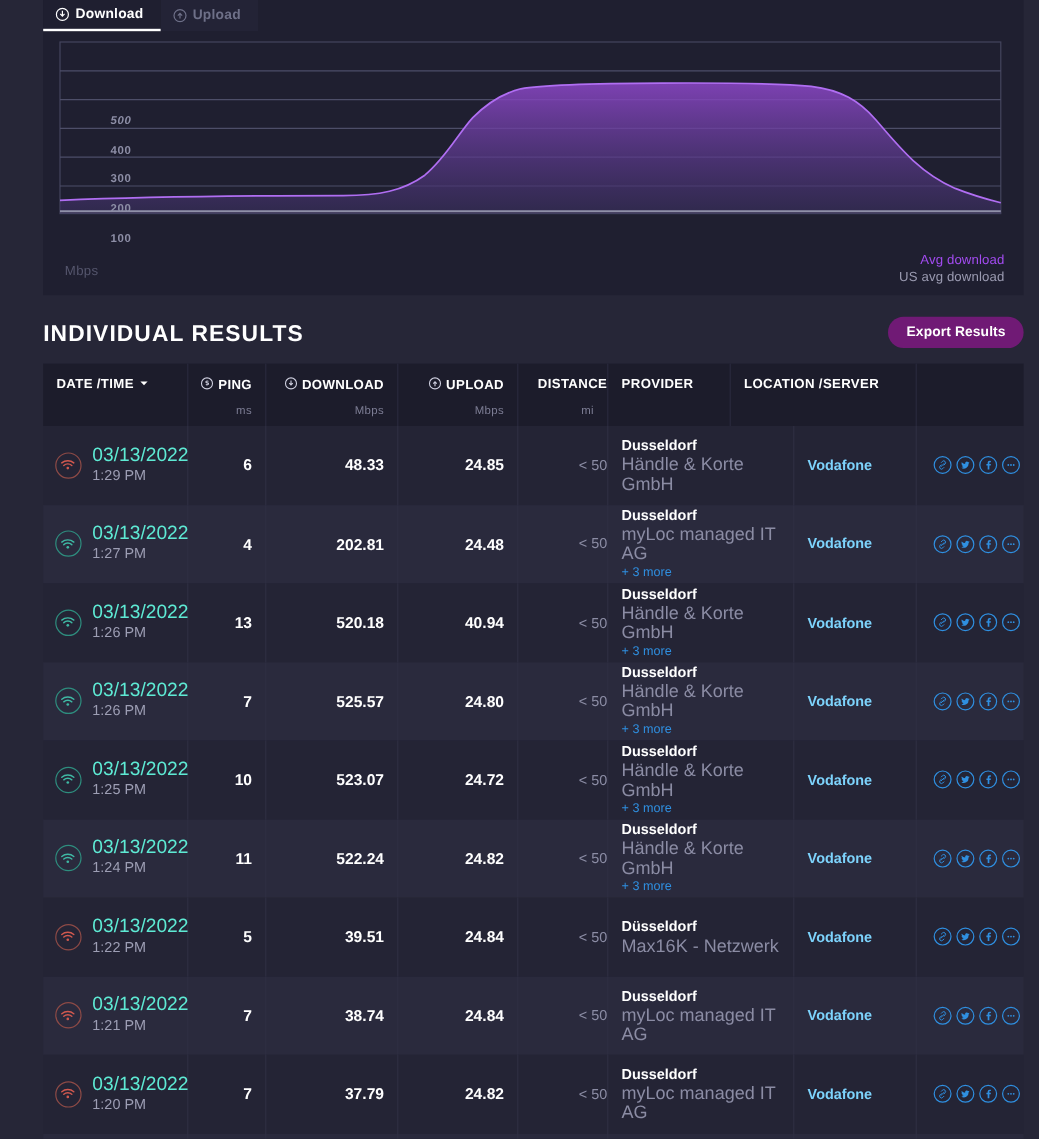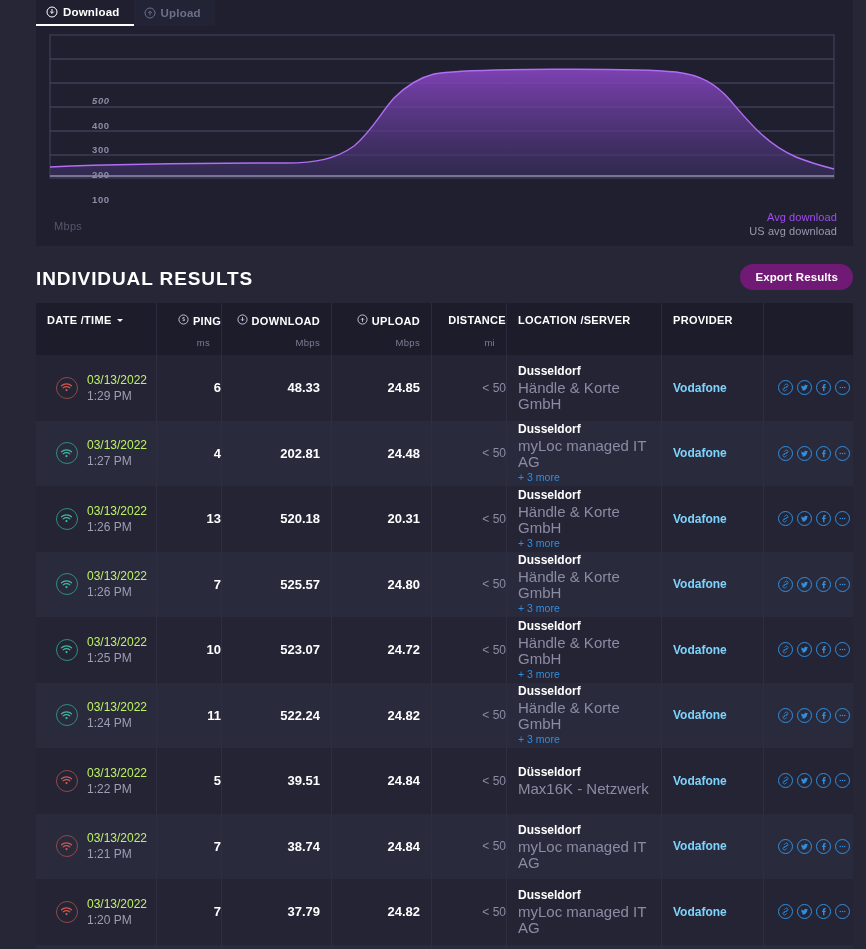--- a/index.html
+++ b/index.html
@@ -68,21 +68,21 @@
   .thead .cell {
     position: relative; font-size: 11px; font-weight: bold;
     letter-spacing: .3px; color: #ffffff;
     border-right: 1px solid #2a2a3d; padding-top: 11px;
   }
   .thead .cell:last-child { border-right: none; }
   .sub { position: absolute; bottom: 7px; font-size: 9.5px; font-weight: normal; color: #7d7e95; }
   .hdr-line { display: flex; align-items: center; gap: 4px; }
 
   .c-date   { width: 121px; padding-left: 11px; }
-  .c-ping   { width: 65px; text-align: right; }
+  .c-ping   { width: 65px; text-align: right; padding-right: 11px; }
   .c-down   { width: 110px; text-align: right; padding-right: 11px; }
   .c-up     { width: 100px; text-align: right; padding-right: 11px; }
   .c-dist   { width: 75px; text-align: right; padding-right: 0; }
   .c-loc    { width: 155px; padding-left: 11px; }
   .c-prov   { width: 102px; padding-left: 11px; }
   .c-act    { width: 89px; padding-left: 11px; }
 
   .thead .c-ping .hdr-line,
   .thead .c-down .hdr-line,
   .thead .c-up .hdr-line { justify-content: flex-end; }
@@ -100,21 +100,21 @@
   .drow .cell:last-child { border-right: none; }
 
   .datecell { flex-direction: row !important; align-items: center; gap: 9px; }
   .wifi-badge {
     width: 22px; height: 22px; border-radius: 50%;
     display: flex; align-items: center; justify-content: center; flex: 0 0 22px;
   }
   .wifi-badge.good { border: 1px solid #2e8d7e; }
   .wifi-badge.bad  { border: 1px solid #8d4a46; }
   .dt { line-height: 16px; }
-  .dt .d { font-size: 12px; color: #bef264; }
+  .dt .d { font-size: 16px; color: #5eead4; }
   .dt .t { font-size: 12px; color: #9d9eb4; }
 
   .num { font-size: 13px; font-weight: bold; color: #ffffff; text-align: right; }
   .dist { font-size: 12px; color: #8b8ca4; text-align: right; }
   .loc-name { font-size: 12px; font-weight: bold; color: #ffffff; line-height: 17px; }
   .loc-srv  { font-size: 15px; color: #8b8ca4; line-height: 16px; }
   .loc-more { font-size: 10.5px; color: #2f8fe0; line-height: 15px; cursor: pointer; }
   .prov { font-size: 12px; font-weight: bold; color: #7dd3fc; }
 
   .actions { flex-direction: row !important; align-items: center; gap: 4px; }
@@ -255,25 +255,25 @@
           <span>UPLOAD</span>
         </span>
         <span class="sub">Mbps</span>
       </div>
       <div class="cell c-dist">
         <span class="hdr-line">
           <span>DISTANCE</span>
         </span>
         <span class="sub">mi</span>
       </div>
+      <div class="cell c-prov">
+        <span class="hdr-line">PROVIDER</span>
+      </div>
       <div class="cell c-loc">
         <span class="hdr-line">LOCATION /SERVER</span>
-      </div>
-      <div class="cell c-prov">
-        <span class="hdr-line">PROVIDER</span>
       </div>
       <div class="cell c-act"></div>
     </div>
 
     <div id="rows-container">
         <div class="trow drow odd">
           <div class="cell c-date datecell">
        <span class="wifi-badge bad">
               <svg width="13" height="13" viewBox="0 0 14 14">
                 <path d="M1.6 5.1C3.1 3.8 4.9 3.1 7 3.1s3.9.7 5.4 2" fill="none" stroke="#d2594f" stroke-width="1.3" stroke-linecap="round"></path>
@@ -404,21 +404,21 @@
          <div class="t">1:26 PM</div>
        </span>
      </div>
      <div class="cell c-ping">
             <span class="num">13</span>
           </div>
      <div class="cell c-down">
             <span class="num">520.18</span>
           </div>
      <div class="cell c-up">
-            <span class="num">20.31</span>
+            <span class="num">40.94</span>
           </div>
      <div class="cell c-dist">
             <span class="dist">&lt; 50</span>
           </div>
      <div class="cell c-loc">
        <div class="loc-name">Dusseldorf</div>
        <div class="loc-srv">Händle &amp; Korte GmbH</div>
        <div class="loc-more">+ 3 more</div>
      </div>
      <div class="cell c-prov">

